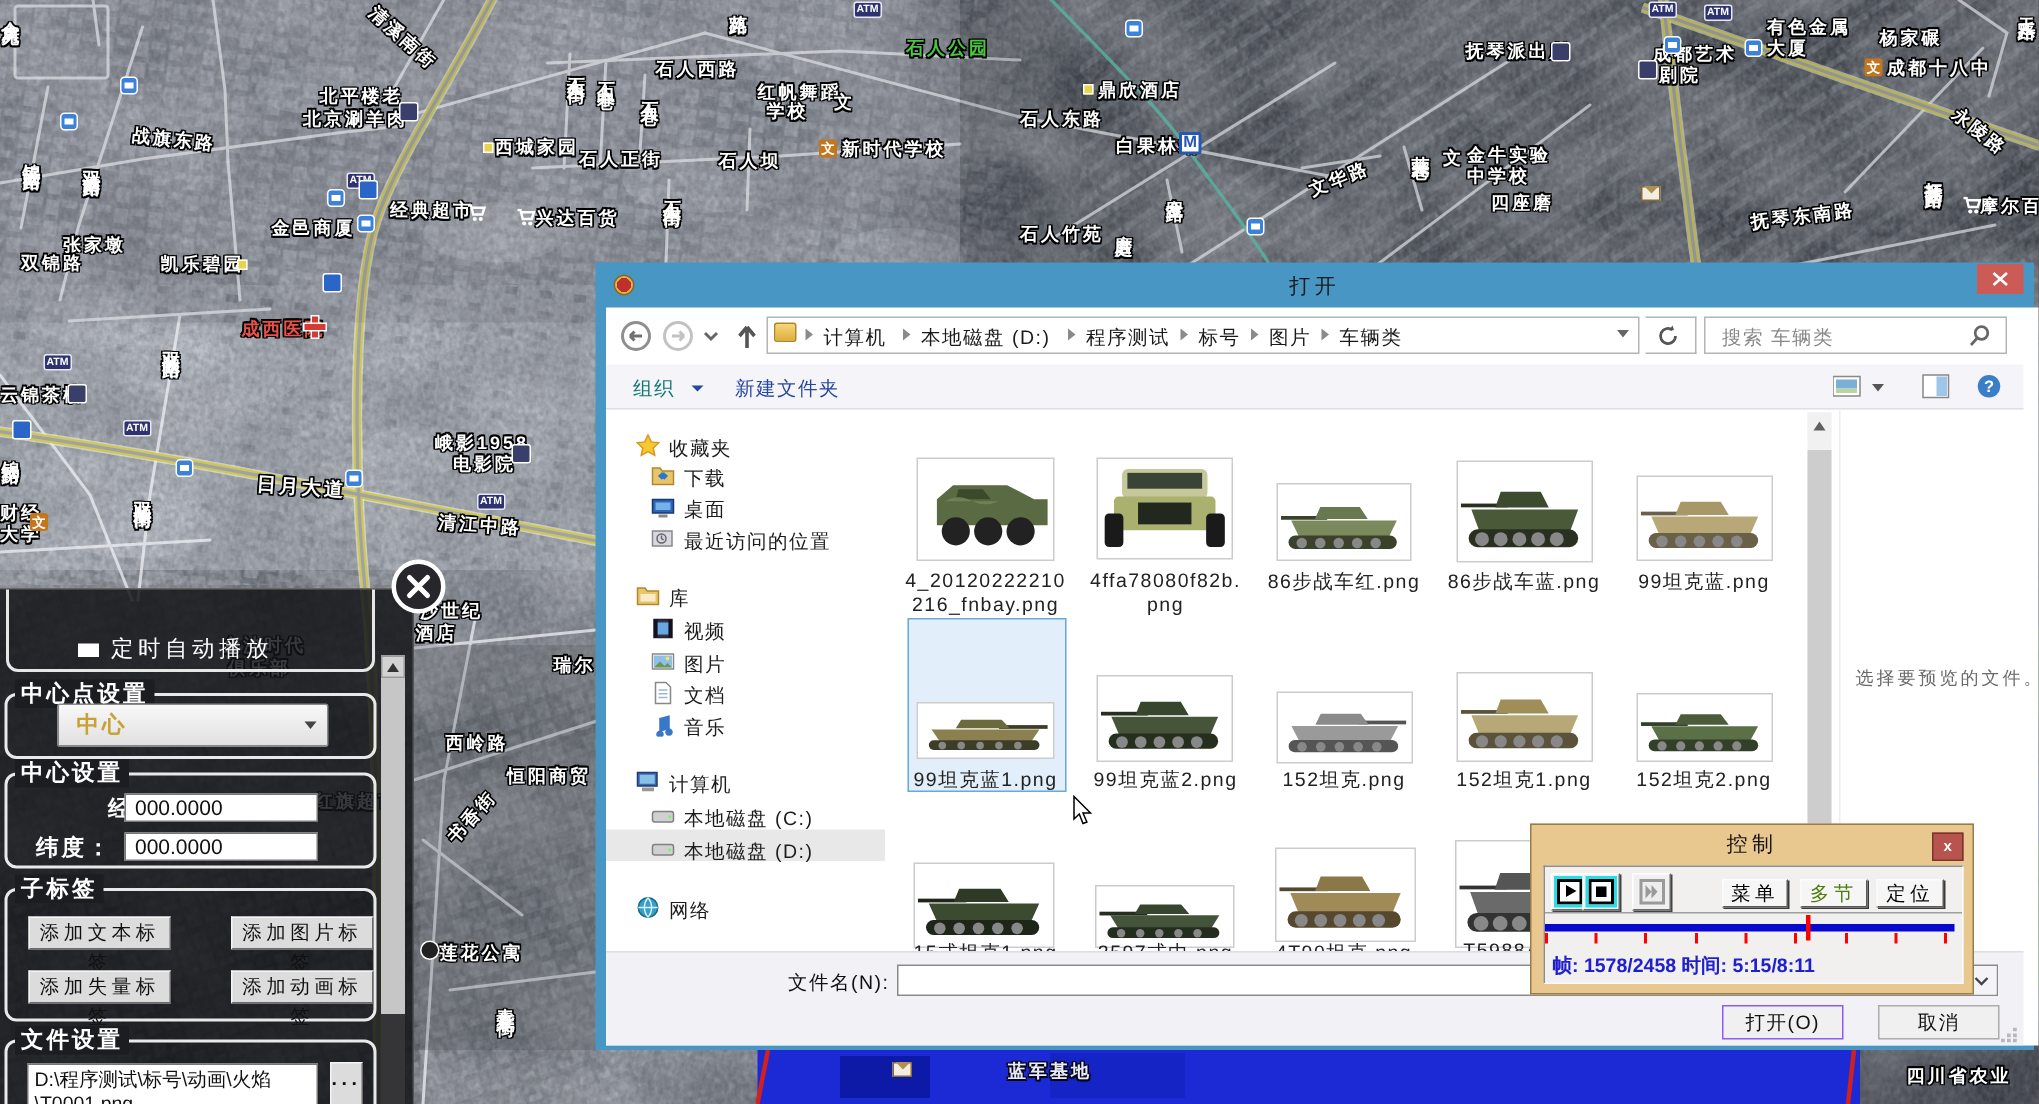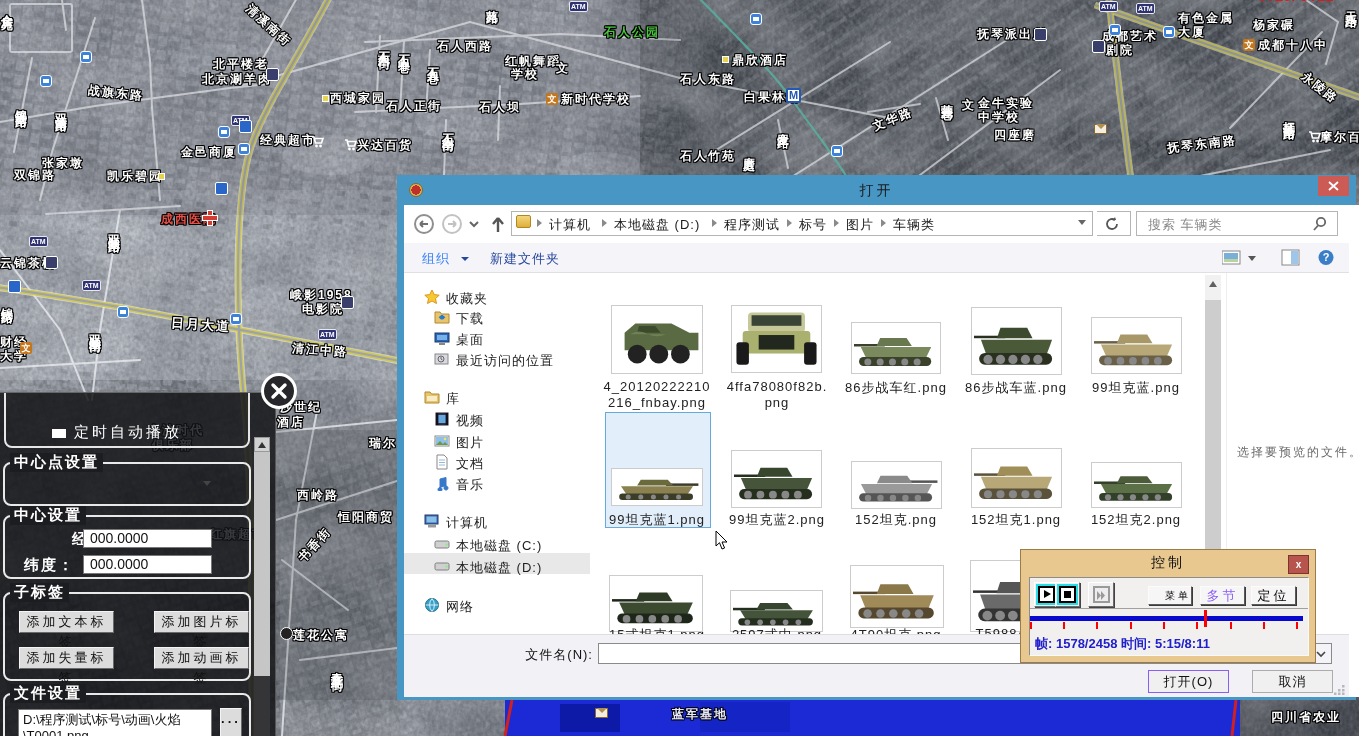--- a/index.html
+++ b/index.html
@@ -318,21 +318,21 @@
           <path d="M13,8 a5,5 0 1 1 -2,-4" stroke="#555" stroke-width="1.8" fill="none"></path>
           <path d="M11,1 l1,3 l-3.4,0.4 z" fill="#555"></path>
         </svg>
 <div class="abs" style="left:732px;top:6px;width:202px;height:25px;border:1px solid #b4b4b4;background:#fff;"></div>
 <div class="abs" style="left:744px;top:11px;font-size:13px;color:#888;letter-spacing:1px;">搜索 车辆类</div>
 <svg class="abs" style="left:908px;top:11px" width="16" height="16" viewBox="0 0 16 16">
           <circle cx="9" cy="6" r="4.2" stroke="#666" stroke-width="1.8" fill="none"></circle>
           <path d="M6,9.5 L2,14" stroke="#666" stroke-width="1.8"></path>
         </svg>
 <div class="abs" style="left:0;top:38px;width:945px;height:30px;background:#f5f4f9;border-bottom:1px solid #e0dfe4;"></div>
-<div class="abs" style="left:18px;top:45px;font-size:13px;color:#3b82f6;letter-spacing:1px;">组织</div>
+<div class="abs" style="left:18px;top:45px;font-size:13px;color:#0f766e;letter-spacing:1px;">组织</div>
 <div class="abs" style="left:57px;top:52px;width:0;height:0;border-top:4px solid #26479e;border-left:4px solid transparent;border-right:4px solid transparent;"></div>
 <div class="abs" style="left:86px;top:45px;font-size:13px;color:#26479e;letter-spacing:1px;">新建文件夹</div>
 <svg class="abs" style="left:818px;top:44px" width="120" height="18" viewBox="0 0 120 18">
 <rect x="0" y="2" width="18" height="13" fill="#fff" stroke="#888"></rect>
           <rect x="2" y="4" width="14" height="6" fill="#7ab0d8"></rect>
           <rect x="2" y="10" width="14" height="3" fill="#b8d4a0"></rect>
 <path d="M26,7 l4,5 l4,-5 z" fill="#555"></path>
 <rect x="60" y="1" width="17" height="15" fill="#fff" stroke="#888"></rect>
           <rect x="69" y="2" width="7" height="13" fill="#9ec6e8"></rect>
 <circle cx="104" cy="8.5" r="7.5" fill="#3a7ec8"></circle>
@@ -627,20 +627,21 @@
 </div>
 <svg class="abs" style="left:715px;top:530px;z-index:50" width="14" height="21" viewBox="0 0 14 21">
       <path d="M1,1 L1,16 L4.5,12.7 L7,19 L9.6,18 L7,12 L12,12 Z" fill="#fff" stroke="#000" stroke-width="1"></path>
     </svg>
 <div class="abs" style="left:0;top:392px;width:276px;height:344px;z-index:30;background:rgba(18,19,23,0.84);border-top:1px solid #666;border-right:1px solid #555;border-top-right-radius:14px;overflow:hidden;">
 <div class="abs" style="left:4px;top:-32px;width:246px;height:87px;border:2px solid #e6e6e6;border-radius:8px;"></div>
 <div class="abs" style="left:52px;top:36px;width:14px;height:9px;background:#fff;"></div>
 <div class="abs" style="left:74px;top:30px;font-weight:normal;font-size:15px;color:#fff;letter-spacing:3px;">定时自动播放</div>
 <div class="abs" style="left:3px;top:69px;width:248px;height:44px;border:2px solid #e9e9e9;border-radius:8px;"></div>
 <div class="abs" style="left:10px;top:60px;background:#1c1d21;padding:0 4px;font-weight:bold;font-size:15px;color:#fff;letter-spacing:2px;">中心点设置</div>
+<div class="abs" style="left:38px;top:76px;width:181px;height:29px;background:linear-gradient(#f8f8f8,#e0e0e0);border:1px solid #8a8a8a;border-radius:2px;font-weight:bold;font-size:15px;line-height:27px;color:#c8a238;padding-left:12px;letter-spacing:2px;">中心</div>
 <div class="abs" style="left:203px;top:88px;width:0;height:0;border-top:5px solid #444;border-left:4px solid transparent;border-right:4px solid transparent;"></div>
 <div class="abs" style="left:3px;top:122px;width:248px;height:64px;border:2px solid #e9e9e9;border-radius:8px;"></div>
 <div class="abs" style="left:10px;top:113px;background:#1c1d21;padding:0 4px;font-weight:bold;font-size:15px;color:#fff;letter-spacing:2px;">中心设置</div>
 <div class="abs" style="left:24px;top:137px;font-weight:bold;font-size:15px;color:#fff;letter-spacing:2px;margin-left:48px;">经度：</div>
 <div class="abs" style="left:83px;top:136px;width:129px;height:19px;background:#fff;border:1px solid #777;font-size:14px;line-height:17px;color:#111;padding-left:6px;">000.0000</div>
 <div class="abs" style="left:24px;top:163px;font-weight:bold;font-size:15px;color:#fff;letter-spacing:2px;">纬度：</div>
 <div class="abs" style="left:83px;top:162px;width:129px;height:19px;background:#fff;border:1px solid #777;font-size:14px;line-height:17px;color:#111;padding-left:6px;">000.0000</div>
 <div class="abs" style="left:3px;top:199px;width:248px;height:89px;border:2px solid #e9e9e9;border-radius:8px;"></div>
 <div class="abs" style="left:10px;top:190px;background:#1c1d21;padding:0 4px;font-weight:bold;font-size:15px;color:#fff;letter-spacing:2px;">子标签</div>
 <div class="abs" style="left:19px;top:218px;width:95px;height:22px;background:#dcdcdc;border:1px solid;border-color:#f4f4f4 #6a6a6a #6a6a6a #f4f4f4;color:#111;font-size:13px;line-height:20px;text-align:center;letter-spacing:3px;">添加文本标签</div>
@@ -672,22 +673,22 @@
         <div style="position:absolute;left:3px;top:3px;width:17px;height:17px;background:#fff;border:2px solid #000;outline:2px solid #28dce8;">
           <div style="position:absolute;left:3px;top:3px;width:7px;height:7px;background:#000;"></div>
         </div>
       </div>
 <div class="abs" style="left:67px;top:32px;width:26px;height:25px;background:#f0f0f0;border:1px solid;border-color:#fff #6a6a6a #6a6a6a #fff;box-shadow:1px 1px 0 #444;">
         <div style="position:absolute;left:4px;top:3px;width:17px;height:17px;background:#ededed;border:2px solid #9a9a9a;"><svg width="13" height="13" viewBox="0 0 13 13">
             <path d="M2,2 l4,4.5 l-4,4.5 z M6,2 l4,4.5 l-4,4.5 z" fill="#9a9a9a"></path>
           </svg></div>
       </div>
 <div class="abs" style="left:9px;top:58px;width:278px;height:1px;background:#a0a0a0;"></div>
-<div class="abs" style="left:127px;top:36px;width:44px;height:19px;background:#f6f6f6;border:1px solid;border-color:#fbfbfb #5a5a5a #5a5a5a #fbfbfb;box-shadow:1px 1px 0 #3a3a3a;text-align:right;font-size:10px;line-height:17px;letter-spacing:3px;color:#000;">菜单</div>
-<div class="abs" style="left:179px;top:36px;width:45px;height:19px;background:#f6f6f6;border:1px solid;border-color:#fbfbfb #5a5a5a #5a5a5a #fbfbfb;box-shadow:1px 1px 0 #3a3a3a;text-align:center;font-size:13px;line-height:17px;letter-spacing:3px;color:#8b5cf6;">多节</div>
+<div class="abs" style="left:127px;top:36px;width:44px;height:19px;background:#f6f6f6;border:1px solid;border-color:#fbfbfb #5a5a5a #5a5a5a #fbfbfb;box-shadow:1px 1px 0 #3a3a3a;text-align:center;font-size:13px;line-height:17px;letter-spacing:3px;color:#000;">菜单</div>
+<div class="abs" style="left:179px;top:36px;width:45px;height:19px;background:#f6f6f6;border:1px solid;border-color:#fbfbfb #5a5a5a #5a5a5a #fbfbfb;box-shadow:1px 1px 0 #3a3a3a;text-align:center;font-size:13px;line-height:17px;letter-spacing:3px;color:#4d7c0f;">多节</div>
 <div class="abs" style="left:230px;top:36px;width:45px;height:19px;background:#f6f6f6;border:1px solid;border-color:#fbfbfb #5a5a5a #5a5a5a #fbfbfb;box-shadow:1px 1px 0 #3a3a3a;text-align:center;font-size:13px;line-height:17px;letter-spacing:3px;color:#000;">定位</div>
 <div class="abs" style="left:9px;top:66px;width:273px;height:5px;background:#0808cf;"></div>
 <div class="abs" style="left:9px;top:72px;width:2px;height:7px;background:#f00;"></div>
 <div class="abs" style="left:42px;top:72px;width:2px;height:7px;background:#f00;"></div>
 <div class="abs" style="left:75px;top:72px;width:2px;height:7px;background:#f00;"></div>
 <div class="abs" style="left:109px;top:72px;width:2px;height:7px;background:#f00;"></div>
 <div class="abs" style="left:142px;top:72px;width:2px;height:7px;background:#f00;"></div>
 <div class="abs" style="left:175px;top:72px;width:2px;height:7px;background:#f00;"></div>
 <div class="abs" style="left:209px;top:72px;width:2px;height:7px;background:#f00;"></div>
 <div class="abs" style="left:242px;top:72px;width:2px;height:7px;background:#f00;"></div>

